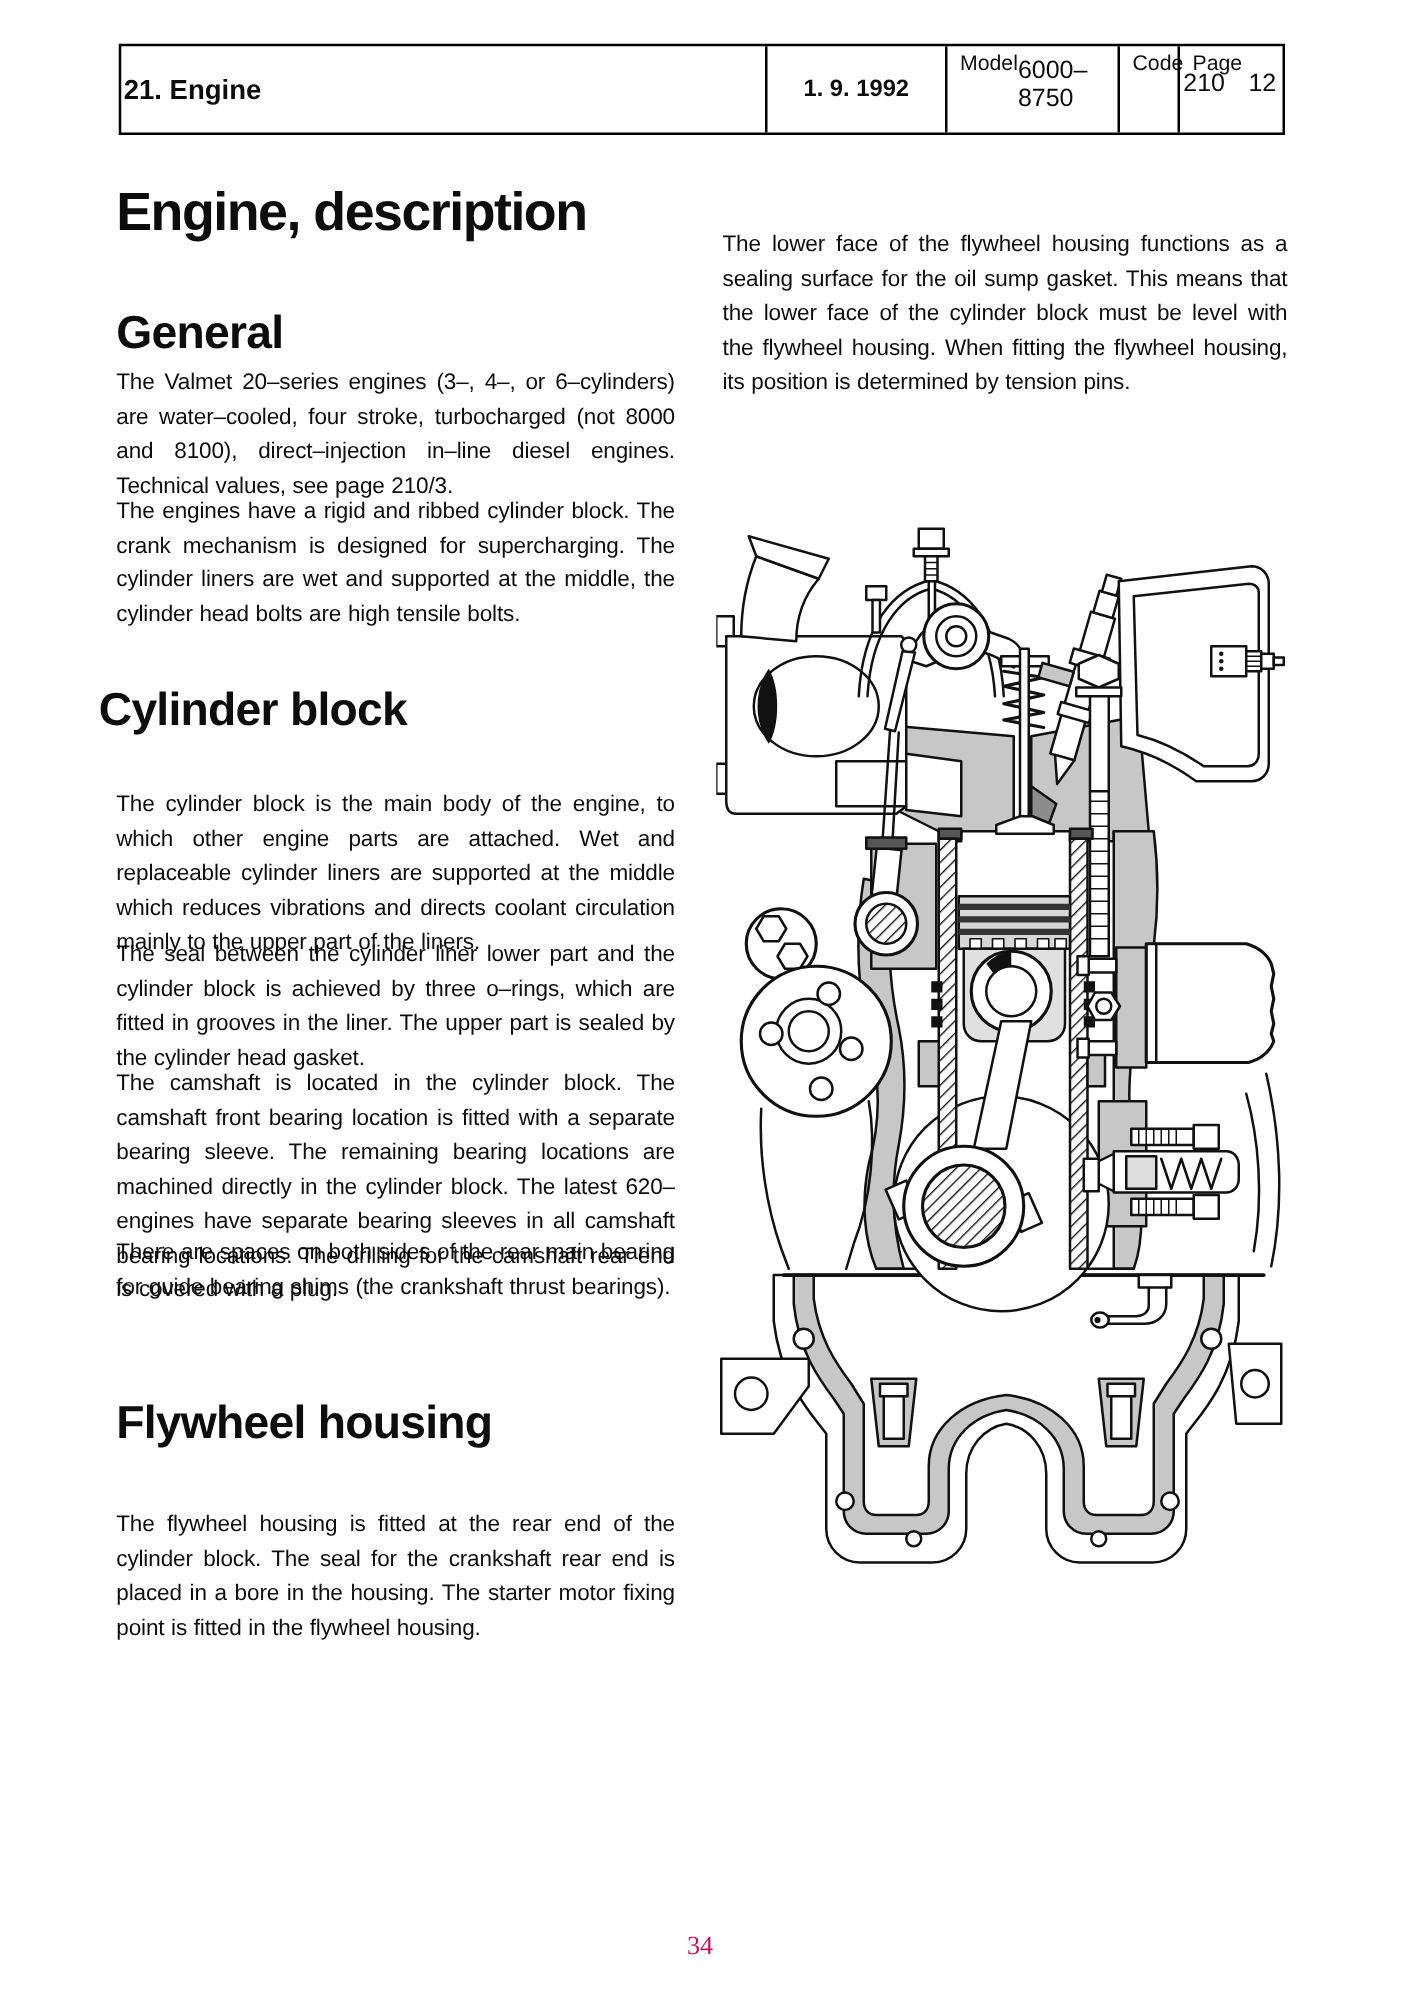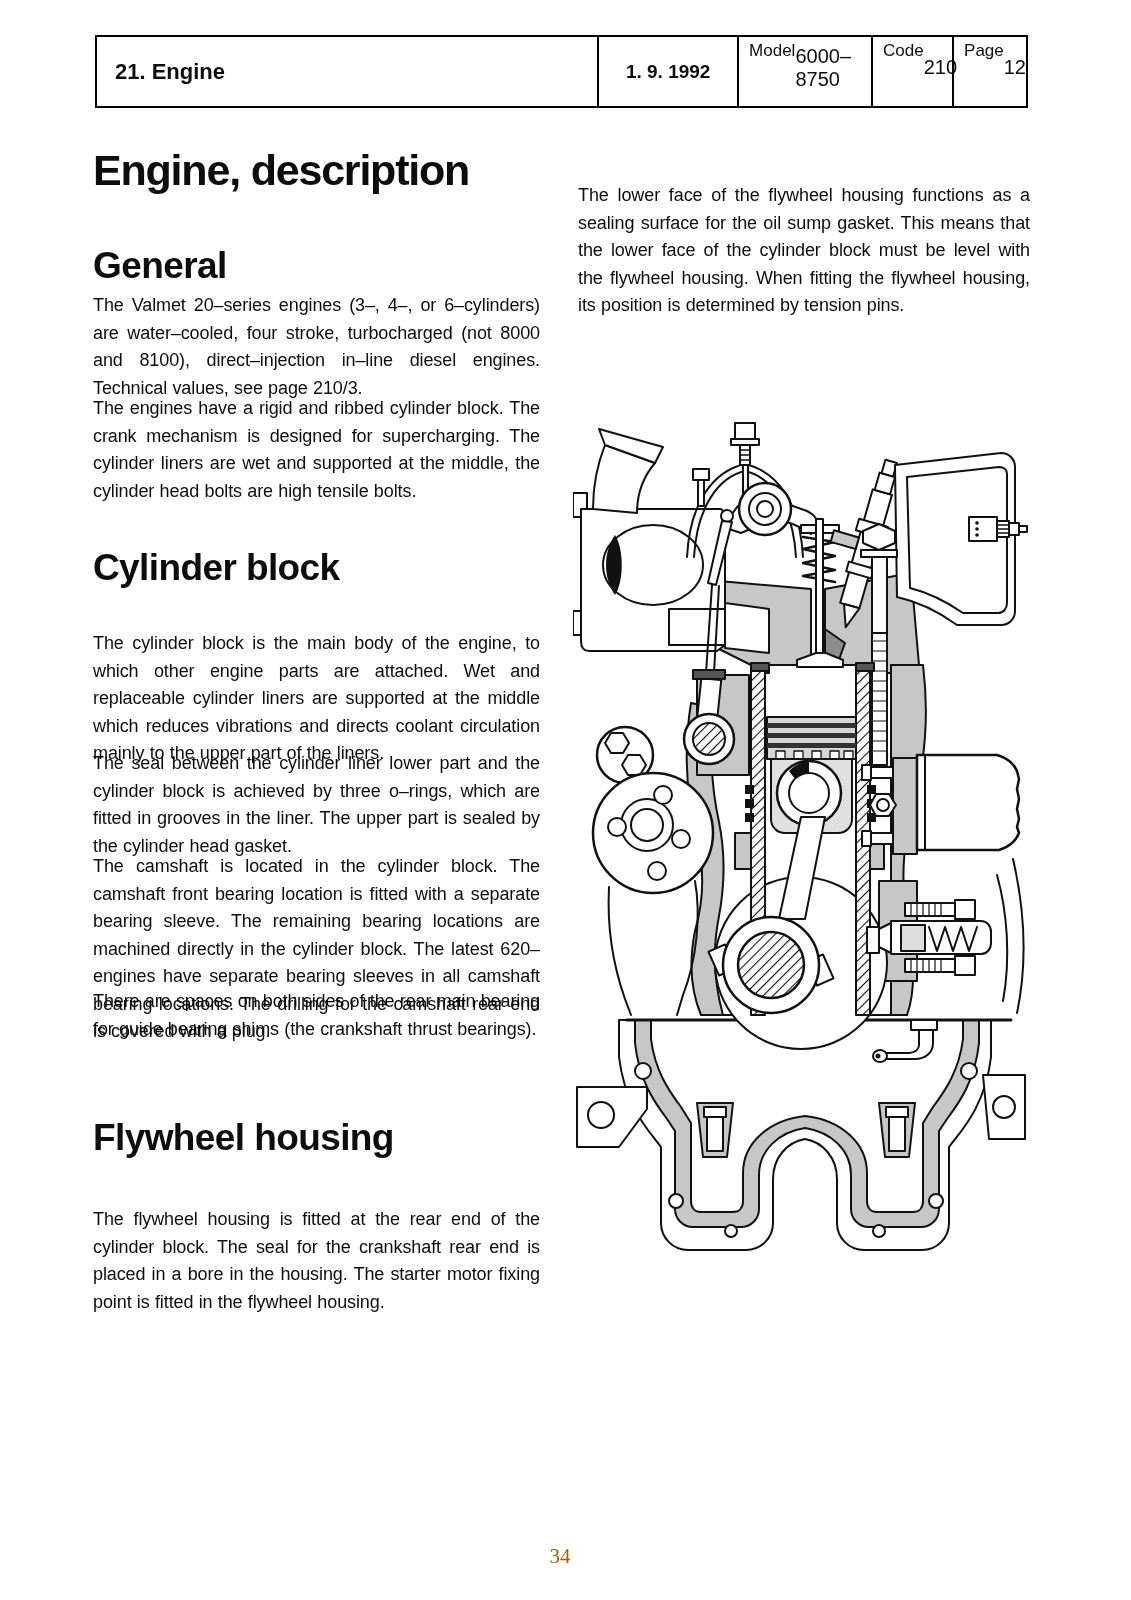--- a/index.html
+++ b/index.html
@@ -2,45 +2,45 @@
 <html><head>
 <meta charset="utf-8">
 <style>
   html,body{margin:0;padding:0;background:#fff;}
   .page{position:relative;width:1131px;height:1600px;background:#ffffff;
         font-family:"Liberation Sans",sans-serif;color:#0d0d0d;overflow:hidden;}
 
   
   .header-box{position:absolute;left:95px;top:35px;width:933px;height:73px;
               border:2.5px solid #000;display:flex;box-sizing:border-box;background:#fff;}
-  .hb-title{width:515px;display:flex;align-items:center;padding-left:18px;
+  .hb-title{width:515px;display:flex;align-items:center;padding-left:2px;
             font-size:22px;font-weight:bold;box-sizing:border-box;}
   .hb-rev{width:144px;border-left:2.5px solid #000;display:flex;flex-direction:row;box-sizing:border-box;}
   .x-box{height:36px;border-bottom:2.5px solid #000;position:relative;}
   .x-box svg{position:absolute;inset:0;width:100%;height:100%;}
   .hb-date{flex:1;display:flex;align-items:center;justify-content:center;font-weight:bold;font-size:19px;}
   .hb-cell{border-left:2.5px solid #000;display:flex;flex-direction:row;box-sizing:border-box;}
   .hb-cell .lbl{font-size:17px;padding:4px 0 0 10px;}
   .hb-cell .val{flex:1;display:flex;align-items:center;justify-content:center;
                 font-weight:normal;font-size:20px;padding-bottom:8px;}
-  .w-model{width:138px;} .w-code{width:81px;} .w-page{flex:1;}
+  .w-model{width:138px;} .w-code{width:48px;} .w-page{flex:1;}
 
   
   .abs{position:absolute;}
   .h1{font-size:43px;font-weight:bold;letter-spacing:-1.2px;line-height:1;}
   .h2{font-size:37px;font-weight:bold;letter-spacing:-0.6px;line-height:1;}
   .body-p{width:447px;font-size:18px;line-height:27.5px;text-align:justify;
           letter-spacing:-0.1px;word-spacing:0.4px;}
   .aside-p{width:452px;}
 
   .figure-wrap{position:absolute;left:573px;top:413px;width:460px;height:852px;}
   .figure-wrap svg{width:100%;height:100%;display:block;}
 
   .footer-num{position:absolute;left:0;top:1544px;width:1120px;text-align:center;
-              font-family:"Liberation Serif",serif;font-size:21px;color:#a16207;}
+              font-family:"Liberation Serif",serif;font-size:21px;color:#be185d;}
 </style>
 </head>
 <body>
 
 <div class="page">
 
   <div class="header-box">
     <div class="hb-title">21. Engine</div>
     <div class="hb-rev">
       <div class="x-box">
@@ -64,21 +64,21 @@
       <div class="val">12</div>
     </div>
   </div>
 
   <h1 class="abs h1" style="left:93px;top:149px;margin:0">Engine, description</h1>
 
   <h2 class="abs h2" style="left:93px;top:247px;margin:0">General</h2>
   <p class="abs body-p" style="left:93px;top:292px;margin:0">The Valmet 20–series engines (3–, 4–, or 6–cylinders) are water–cooled, four stroke, turbocharged (not 8000 and 8100), direct–injection in–line diesel engines. Technical values, see page 210/3.</p>
   <p class="abs body-p" style="left:93px;top:395px;margin:0">The engines have a rigid and ribbed cylinder block. The crank mechanism is designed for supercharging. The cylinder liners are wet and supported at the middle, the cylinder head bolts are high tensile bolts.</p>
 
-  <h2 class="abs h2" style="left:93px;top:549px;margin:0">Cylinder block</h2>
+  <h2 class="abs h2" style="left:79px;top:549px;margin:0">Cylinder block</h2>
   <p class="abs body-p" style="left:93px;top:630px;margin:0">The cylinder block is the main body of the engine, to which other engine parts are attached. Wet and replaceable cylinder liners are supported at the middle which reduces vibrations and directs coolant circulation mainly to the upper part of the liners.</p>
   <p class="abs body-p" style="left:93px;top:750px;margin:0">The seal between the cylinder liner lower part and the cylinder block is achieved by three o–rings, which are fitted in grooves in the liner. The upper part is sealed by the cylinder head gasket.</p>
   <p class="abs body-p" style="left:93px;top:853px;margin:0">The camshaft is located in the cylinder block. The camshaft front bearing location is fitted with a separate bearing sleeve. The remaining bearing locations are machined directly in the cylinder block. The latest 620–engines have separate bearing sleeves in all camshaft bearing locations. The drilling for the camshaft rear end is covered with a plug.</p>
   <p class="abs body-p" style="left:93px;top:988px;margin:0">There are spaces on both sides of the rear main bearing for guide bearing shims (the crankshaft thrust bearings).</p>
 
   <h2 class="abs h2" style="left:93px;top:1119px;margin:0">Flywheel housing</h2>
   <p class="abs body-p" style="left:93px;top:1206px;margin:0">The flywheel housing is fitted at the rear end of the cylinder block. The seal for the crankshaft rear end is placed in a bore in the housing. The starter motor fixing point is fitted in the flywheel housing.</p>
 
   <p class="abs body-p aside-p" style="left:578px;top:182px;margin:0">The lower face of the flywheel housing functions as a sealing surface for the oil sump gasket. This means that the lower face of the cylinder block must be level with the flywheel housing. When fitting the flywheel housing, its position is determined by tension pins.</p>
 

